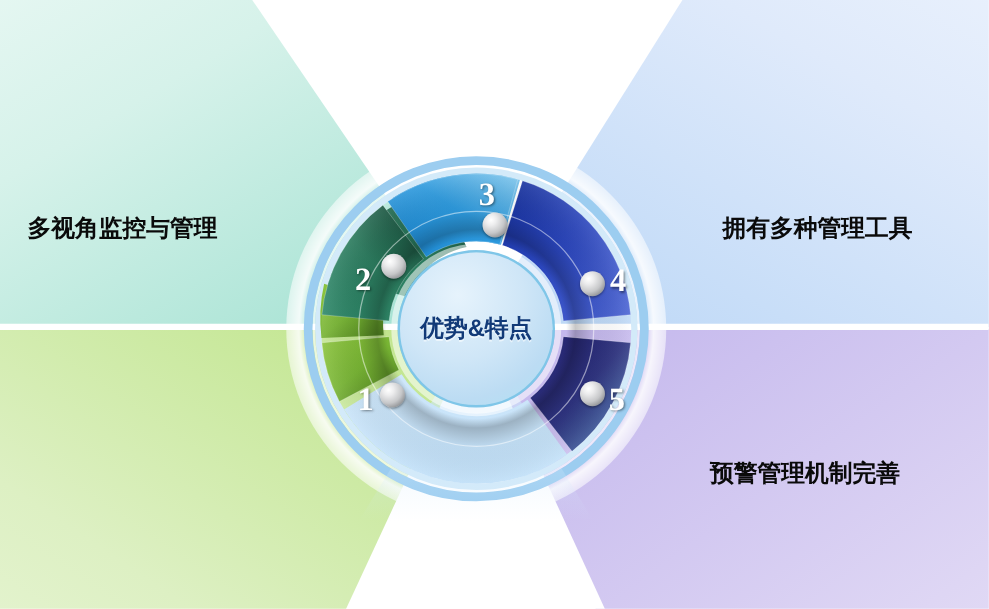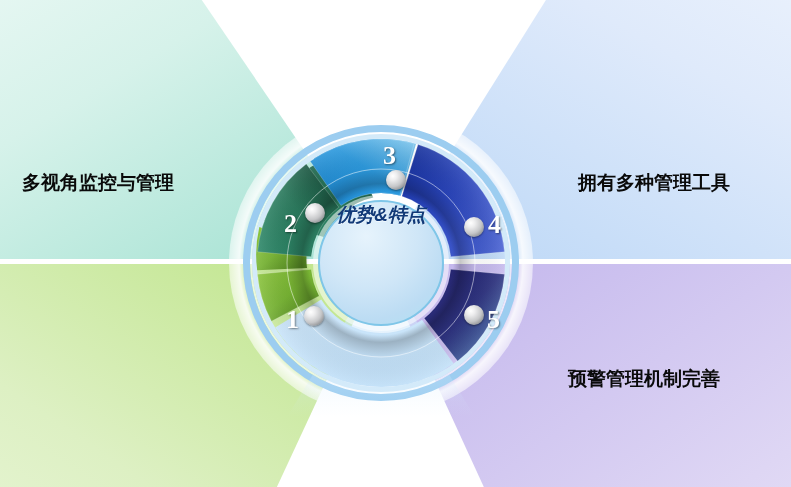--- a/index.html
+++ b/index.html
@@ -43,21 +43,21 @@
   }
 
   
   .center-disc{
     position:absolute;left:318px;top:200px;width:126px;height:126px;border-radius:50%;
     background:radial-gradient(circle at 38% 28%, #e6f3fc 0%, #cfe6f7 45%, #bcdcf3 72%, #ade1f2 100%);
     border:2px solid #7fc6e8;
     box-sizing:border-box;
     z-index:12;
     box-shadow:0 0 0 5px rgba(255,255,255,0.55);
-    display:flex;justify-content:center;font-style:italic;
+    display:flex;align-items:center;justify-content:center;
   }
   .center-text{
     font-size:19px;font-weight:bold;color:#123a78;
     letter-spacing:0px;white-space:nowrap;
     font-family:"Liberation Sans","DejaVu Sans",sans-serif;
     text-shadow:0 1px 0 rgba(255,255,255,.55);
   }
 
   
   .num{

